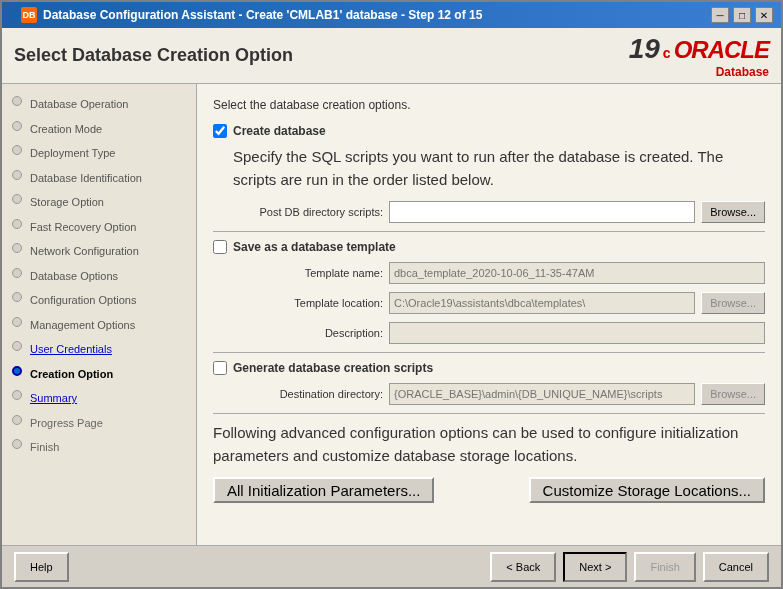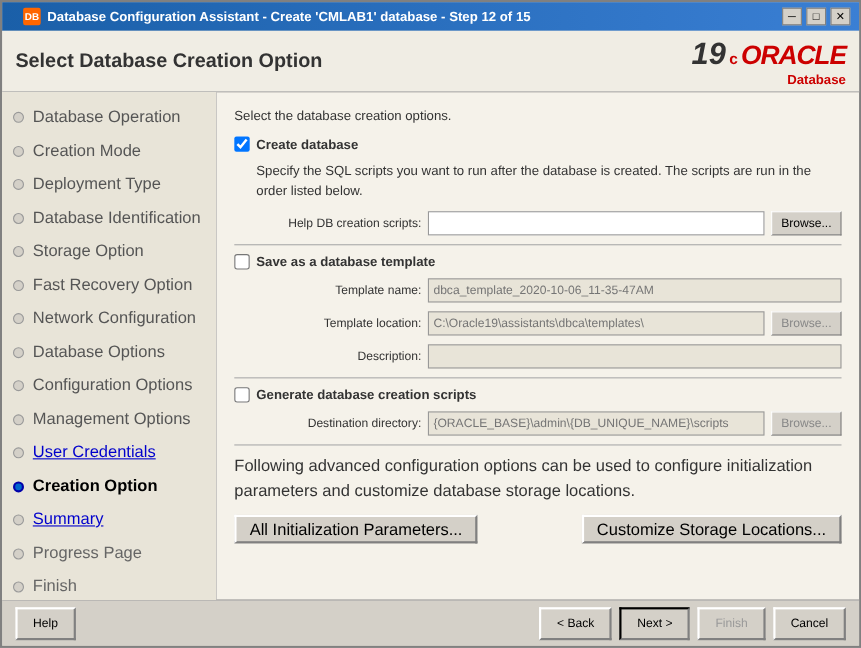--- a/index.html
+++ b/index.html
@@ -13,37 +13,37 @@
     .titlebar-controls { display: flex; gap: 4px; }
     .titlebar-btn { width: 18px; height: 16px; background: #d4d0c8; border: 1px solid #808080; cursor: pointer; display: flex; align-items: center; justify-content: center; font-size: 10px; color: #000; }
 
     .header { background: #f0ede4; padding: 8px 12px; border-bottom: 1px solid #aaa; display: flex; align-items: center; justify-content: space-between; height: 56px; }
     .header-title { font-size: 18px; font-weight: bold; color: #333; }
     .oracle-logo-block { text-align: right; }
 
     .content { display: flex; flex: 1; overflow: hidden; }
 
     .sidebar { width: 195px; background: #e8e4d8; border-right: 1px solid #aaa; padding: 8px 0; overflow-y: auto; }
-    .sidebar-item { padding: 4px 8px 4px 36px; font-size: 15px; color: #666; cursor: default; display: flex; align-items: center; gap: 6px; position: relative; line-height: 1.5; }
+    .sidebar-item { padding: 4px 8px 4px 36px; font-size: 11px; color: #666; cursor: default; display: flex; align-items: flex-start; gap: 6px; position: relative; line-height: 1.5; }
     .sidebar-item.active { color: #000; font-weight: bold; }
     .sidebar-item.link { color: #0000cc; text-decoration: underline; cursor: pointer; }
     .sidebar-item.completed { color: #555; }
     .step-dot { position: absolute; left: 10px; width: 10px; height: 10px; border-radius: 50%; border: 1px solid #999; background: #d4d0c8; }
     .step-dot.current { background: #0066cc; border: 2px solid #0000aa; }
     .sidebar-item.has-dot { padding-left: 28px; }
 
     .main { flex: 1; background: #f5f2ea; padding: 14px 16px; overflow-y: auto; }
     .main-instruction { font-size: 12px; color: #333; margin-bottom: 12px; }
 
     .checkbox-row { display: flex; align-items: center; gap: 6px; margin-bottom: 8px; }
     .checkbox-row input[type="checkbox"] { width: 14px; height: 14px; }
     .checkbox-row label { font-size: 12px; color: #333; font-weight: bold; }
 
     .indent-block { margin-left: 20px; }
-    .description-text { font-size: 12px; color: #333; margin-bottom: 10px; line-height: 1.5; }
+    .description-text { font-size: 15px; color: #333; margin-bottom: 10px; line-height: 1.5; }
 
     .form-row { display: flex; align-items: center; margin-bottom: 8px; gap: 6px; }
     .form-label { font-size: 11px; color: #333; width: 150px; text-align: right; flex-shrink: 0; }
     .form-input { flex: 1; height: 22px; border: 1px solid #999; background: white; padding: 2px 4px; font-size: 11px; }
     .form-input.disabled { background: #e8e4d8; color: #888; }
     .browse-btn { height: 22px; padding: 0 8px; background: #d4d0c8; border: 1px solid #808080; border-top-color: #fff; border-left-color: #fff; font-size: 11px; cursor: pointer; white-space: nowrap; }
 
     .advanced-text { font-size: 15px; color: #333; margin: 4px 0 10px 0; line-height: 1.5; }
 
     .advanced-buttons { display: flex; justify-content: space-between; margin-top: 8px; }
@@ -157,21 +157,21 @@
 
       <div class="checkbox-row">
         <input type="checkbox" id="cb-create" checked="" style="">
         <label for="cb-create">Create database</label>
       </div>
 
       <div class="indent-block">
         <p class="description-text">Specify the SQL scripts you want to run after the database is created. The scripts are run in the order listed below.</p>
 
         <div class="form-row">
-          <span class="form-label">Help DB creation scripts:</span>
+          <span class="form-label">Post DB directory scripts:</span>
           <input type="text" class="form-input" value="" style="">
           <button class="browse-btn">Browse...</button>
         </div>
       </div>
 
       <hr class="divider-line">
 
       <div class="checkbox-row">
         <input type="checkbox" id="cb-template" style="">
         <label for="cb-template">Save as a database template</label>

